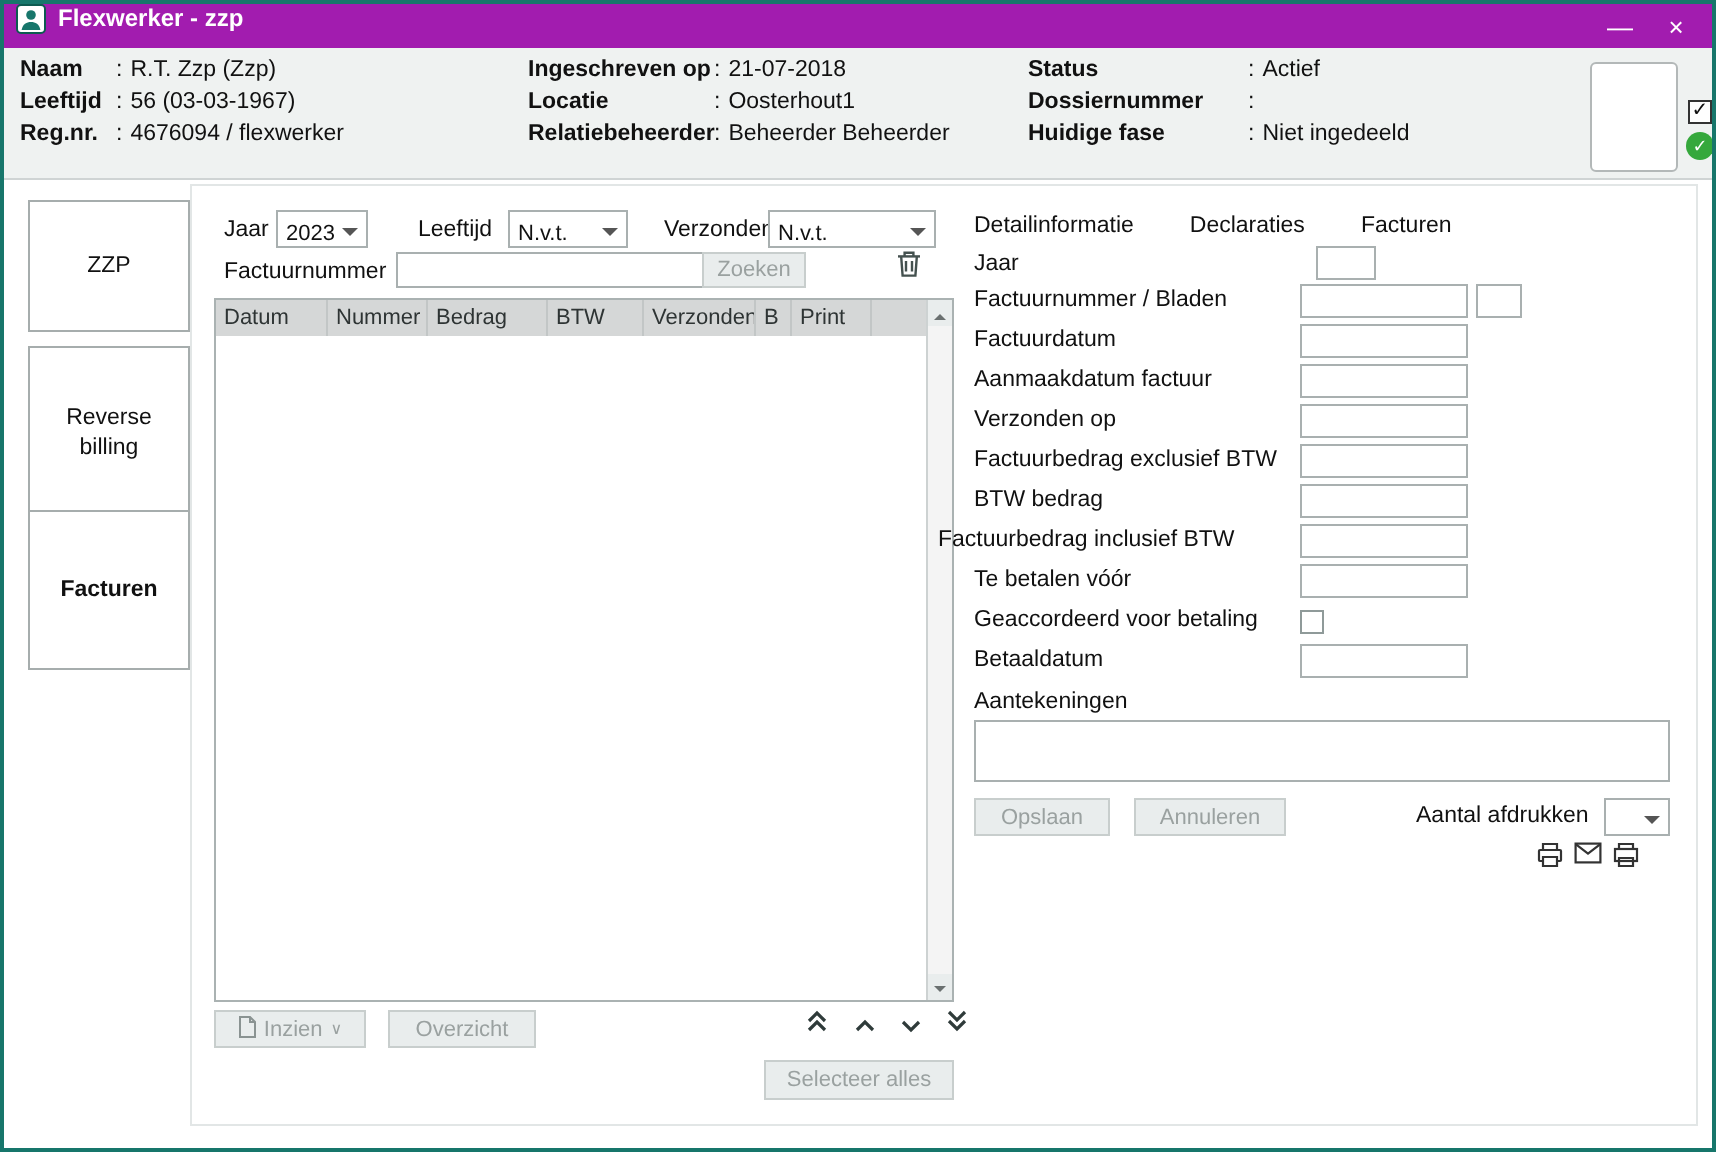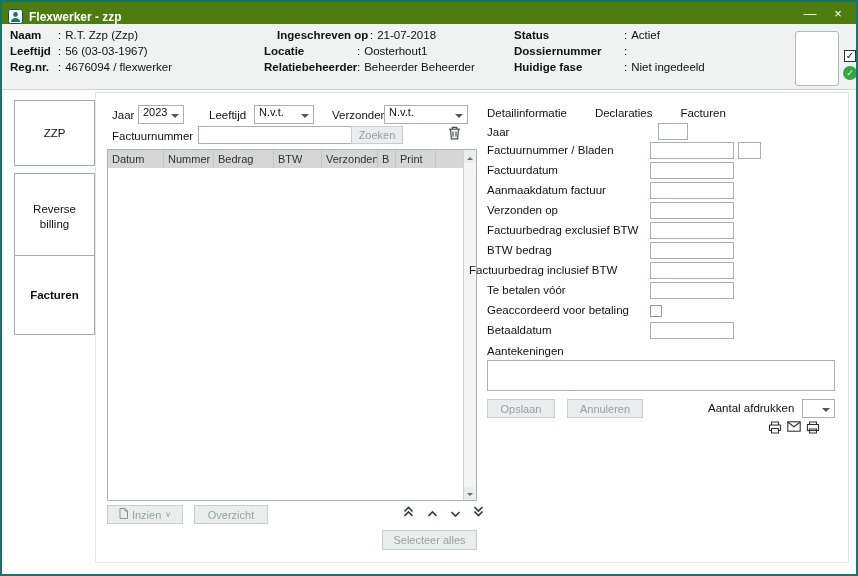--- a/index.html
+++ b/index.html
@@ -3,22 +3,22 @@
 <meta charset="utf-8">
 <style>
   * { box-sizing: border-box; margin: 0; padding: 0; }
   html,body { background:#ffffff; }
   body { font-family: "Liberation Sans", sans-serif; }
 
   .window { position:relative; width:858px; height:576px; background:#fff;
             border:2px solid #17766B; overflow:hidden; }
 
   
-  .titlebar { position:absolute; left:0; top:0; right:0; height:22px; background:#4d7c0f;
-              color:#fff; display:flex; align-items:flex-end; padding:0 4px; }
+  .titlebar { position:absolute; left:0; top:0; right:0; height:22px; background:#a21caf;
+              color:#fff; display:flex; align-items:flex-start; padding:0 4px; }
   .tb-icon { width:15px; height:15px; margin-left:2px; display:inline-flex; }
   .tb-title { font-size:12px; font-weight:bold; margin-left:6px; flex:1;
               white-space:nowrap; }
   .tb-btn { width:28px; height:22px; display:flex; align-items:center; justify-content:center;
             font-size:13px; cursor:pointer; }
 
   
   .header { position:absolute; left:0; top:22px; right:0; height:66px; background:#eff2f1;
             border-bottom:1px solid #cfd4d4; font-size:11.5px; color:#111; }
   .hitem { position:absolute; display:flex; white-space:nowrap; }
@@ -38,21 +38,21 @@
   .vtab.active { font-weight:bold; }
 
   .content-panel { position:absolute; left:93px; top:90px; width:754px; height:471px;
                    background:#fff; border:1px solid #e2e6e6; }
 
   
   .lbl { position:absolute; font-size:11.5px; color:#111; white-space:nowrap; }
   .tin { position:absolute; height:17px; border:1px solid #a9b0b0; background:#fff;
          font-family:"Liberation Sans", sans-serif; font-size:11px; padding:0 3px; color:#111; }
   .sel { position:absolute; height:19px; border:1px solid #a9b0b0; background:#fff;
-         font-size:11px; color:#111; display:flex; align-items:flex-start;
+         font-size:11px; color:#111; display:flex; align-items:flex-end;
          padding:0 2px 0 4px; cursor:pointer; }
   .sel::after { content:""; position:absolute; right:4px; top:8px;
                 border:4px solid transparent; border-top-color:#555; }
   .btn { position:absolute; display:flex; align-items:center; justify-content:center; gap:4px;
          font-size:11px; border:1px solid #c8cecd; background:#e9eded; color:#9aa1a0;
          cursor:pointer; white-space:nowrap; }
   .btn.en { background:#f4f6f6; border-color:#8f9a99; color:#1a1a1a; }
   .flat { position:absolute; background:transparent; border:none; display:flex;
           align-items:center; justify-content:center; cursor:pointer; }
 
@@ -114,21 +114,21 @@
         <span class="hlabel" style="width:48px">Leeftijd</span>
         <span class="hcolon">:</span>
         <span class="hvalue">56 (03-03-1967)</span>
       </div>
     <div class="hitem" style="left:8px;top:37px">
         <span class="hlabel" style="width:48px">Reg.nr.</span>
         <span class="hcolon">:</span>
         <span class="hvalue">4676094 / flexwerker</span>
       </div>
 
-    <div class="hitem" style="left:275px;top:5px">
+    <div class="hitem" style="left:262px;top:5px">
         <span class="hlabel" style="width:93px">Ingeschreven op</span>
         <span class="hcolon">:</span>
         <span class="hvalue">21-07-2018</span>
       </div>
     <div class="hitem" style="left:262px;top:21px">
         <span class="hlabel" style="width:93px">Locatie</span>
         <span class="hcolon">:</span>
         <span class="hvalue">Oosterhout1</span>
       </div>
     <div class="hitem" style="left:262px;top:37px">

